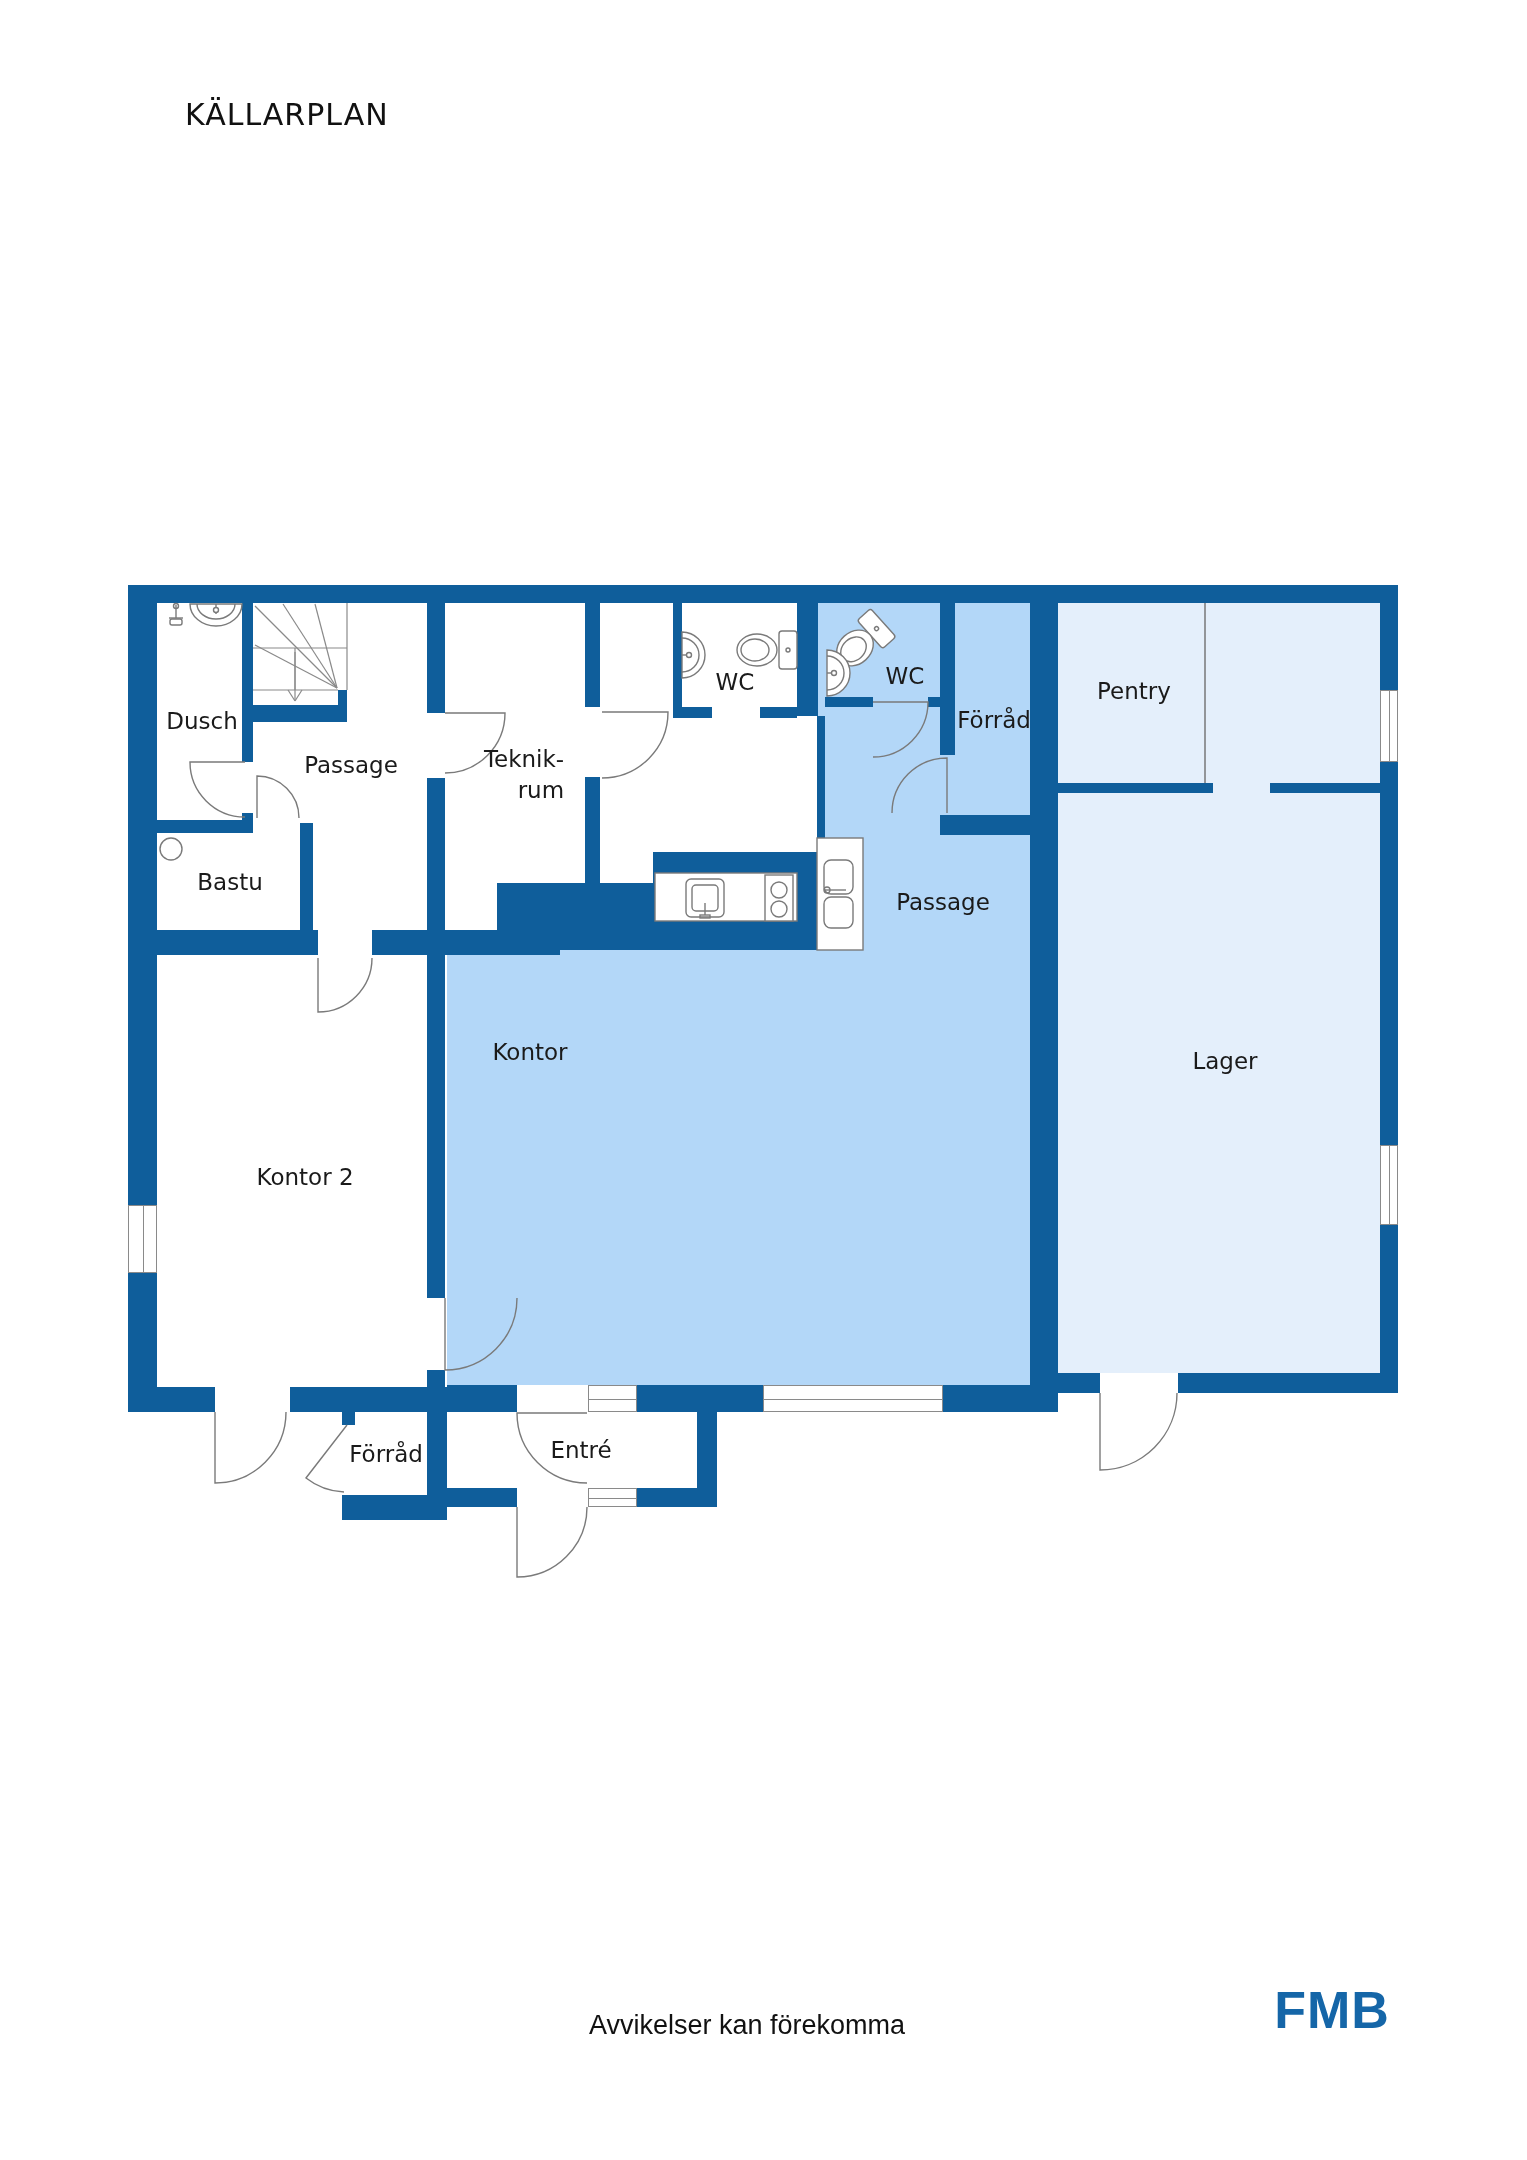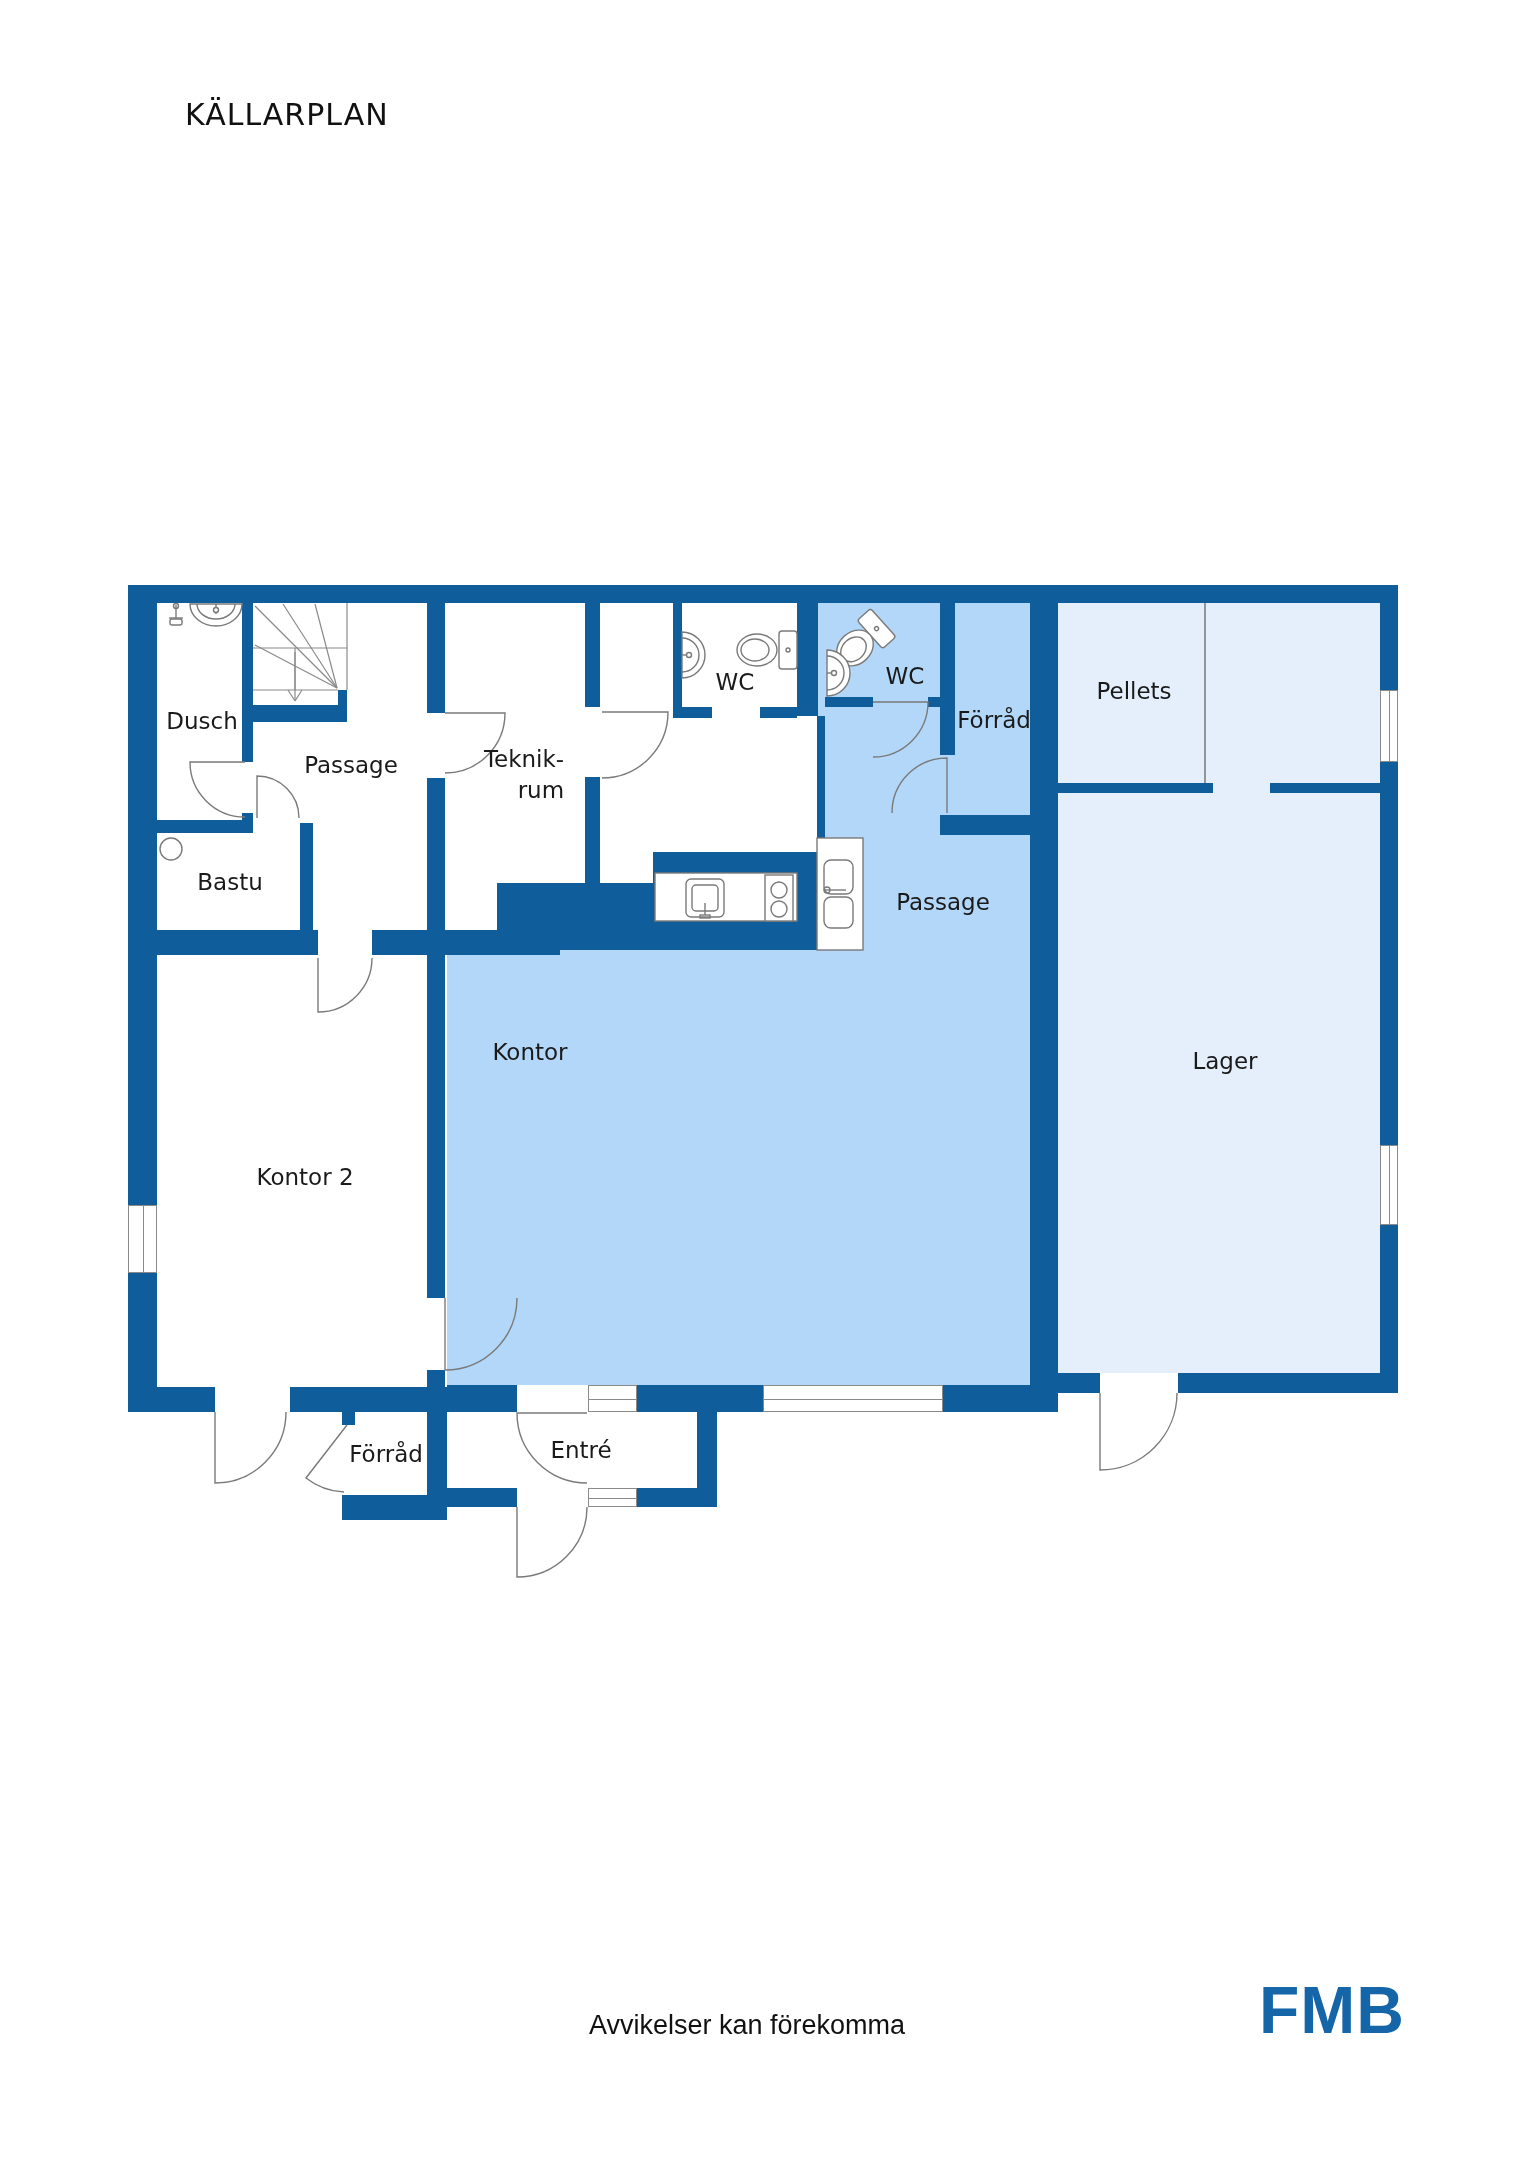--- a/index.html
+++ b/index.html
@@ -13,21 +13,21 @@
   .w{position:absolute;display:block;background:var(--wall);z-index:3;}
   .win{position:absolute;background:#fff;border:1px solid #8a8a8a;box-sizing:border-box;z-index:4;}
   .win .vl{position:absolute;left:50%;top:0;width:1px;height:100%;background:#8a8a8a;}
   .win .hl{position:absolute;top:50%;left:0;height:1px;width:100%;background:#8a8a8a;}
   .overlay{position:absolute;left:0;top:0;z-index:5;}
   .lbl{position:absolute;transform:translate(-50%,-50%);font-size:23px;color:var(--text);
        white-space:nowrap;z-index:6;text-align:right;line-height:1.35;}
   .footer{position:absolute;left:740px;top:2010px;transform:translateX(-50%);
           font-family:"Liberation Sans",sans-serif;font-size:27px;color:#111;margin-left:7px;}
   .logo{position:absolute;left:1332px;top:2010px;transform:translate(-50%,-50%);
-        font-family:"Liberation Sans",sans-serif;font-weight:bold;font-size:66px;
+        font-family:"Liberation Sans",sans-serif;font-weight:bold;font-size:52px;
         color:var(--logo);letter-spacing:1px;}
 </style>
 </head>
 <body>
 
 <div class="page">
 
   <div class="title">KÄLLARPLAN</div>
 
   <div class="plan">
@@ -204,21 +204,21 @@
 
     <div class="lbl" style="left:202px;top:722px">Dusch</div>
     <div class="lbl" style="left:351px;top:766px">Passage</div>
     <div class="lbl" style="left:524px;top:775px">
       <span>Teknik-</span><br>
       <span>rum</span>
     </div>
     <div class="lbl" style="left:735px;top:683px">WC</div>
     <div class="lbl" style="left:905px;top:677px">WC</div>
     <div class="lbl" style="left:994px;top:721px">Förråd</div>
-    <div class="lbl" style="left:1134px;top:692px">Pellets</div>
+    <div class="lbl" style="left:1134px;top:692px">Pentry</div>
     <div class="lbl" style="left:230px;top:883px">Bastu</div>
     <div class="lbl" style="left:943px;top:903px">Passage</div>
     <div class="lbl" style="left:1225px;top:1062px">Lager</div>
     <div class="lbl" style="left:305px;top:1178px">Kontor 2</div>
     <div class="lbl" style="left:530px;top:1053px">Kontor</div>
     <div class="lbl" style="left:386px;top:1455px">Förråd</div>
     <div class="lbl" style="left:581px;top:1451px">Entré</div>
   </div>
 
   <div class="footer">Avvikelser kan förekomma</div>

